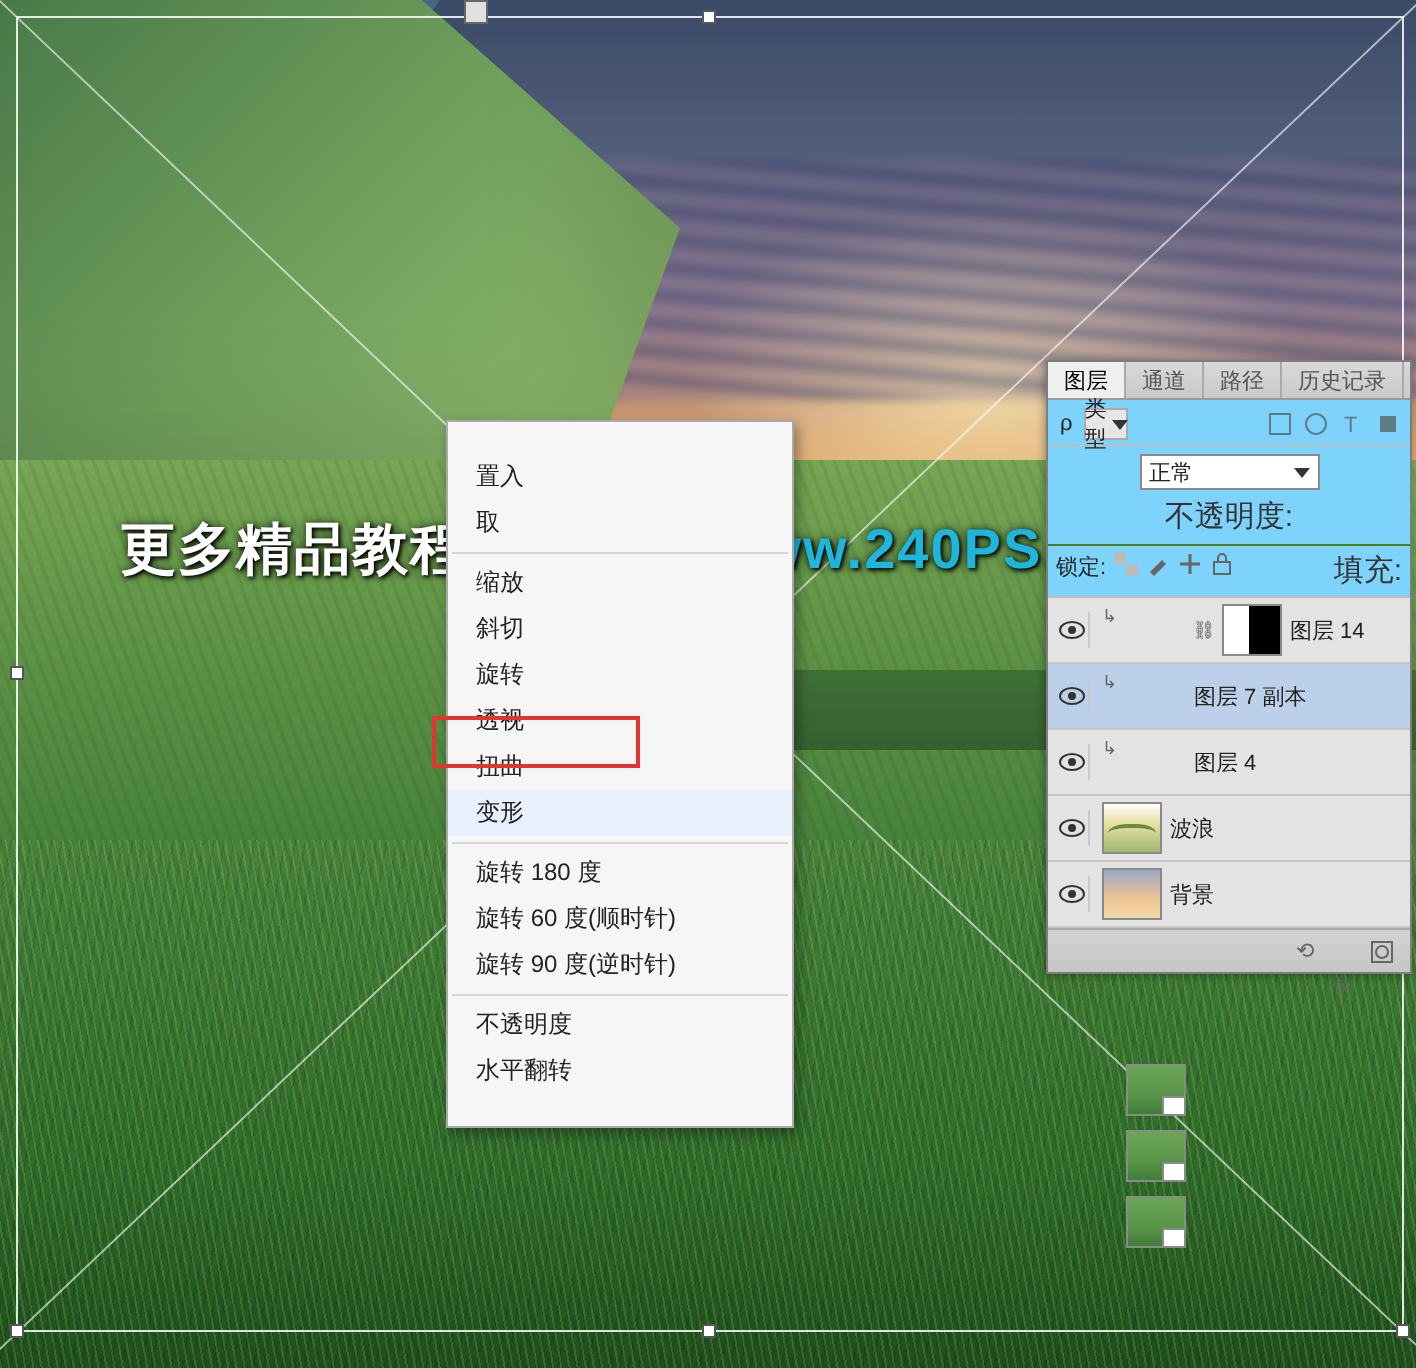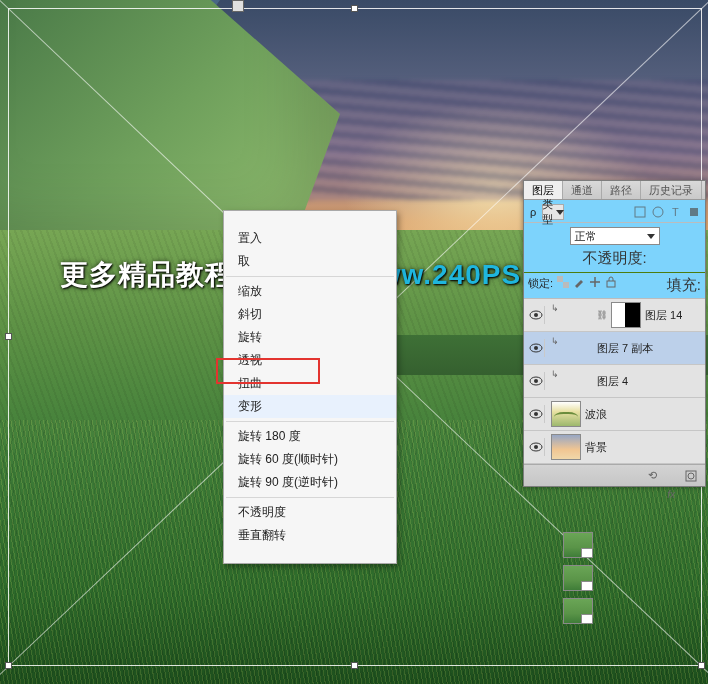--- a/index.html
+++ b/index.html
@@ -251,21 +251,21 @@
     <div class="mi">旋转</div>
     <div class="mi">透视</div>
     <div class="mi">扭曲</div>
     <div class="mi hover">变形</div>
     <div class="sep"></div>
     <div class="mi">旋转 180 度</div>
     <div class="mi">旋转 60 度(顺时针)</div>
     <div class="mi">旋转 90 度(逆时针)</div>
     <div class="sep"></div>
     <div class="mi">不透明度</div>
-    <div class="mi">垂直翻转</div>
+    <div class="mi">水平翻转</div>
   </div>
 <div class="highlight-box"></div>
 
 <div class="panel-dock">
   <div class="panel-tabs" id="ptabs">
       <div class="tab active">图层</div>
       <div class="tab">通道</div>
       <div class="tab">路径</div>
       <div class="tab">历史记录</div>
     </div>

